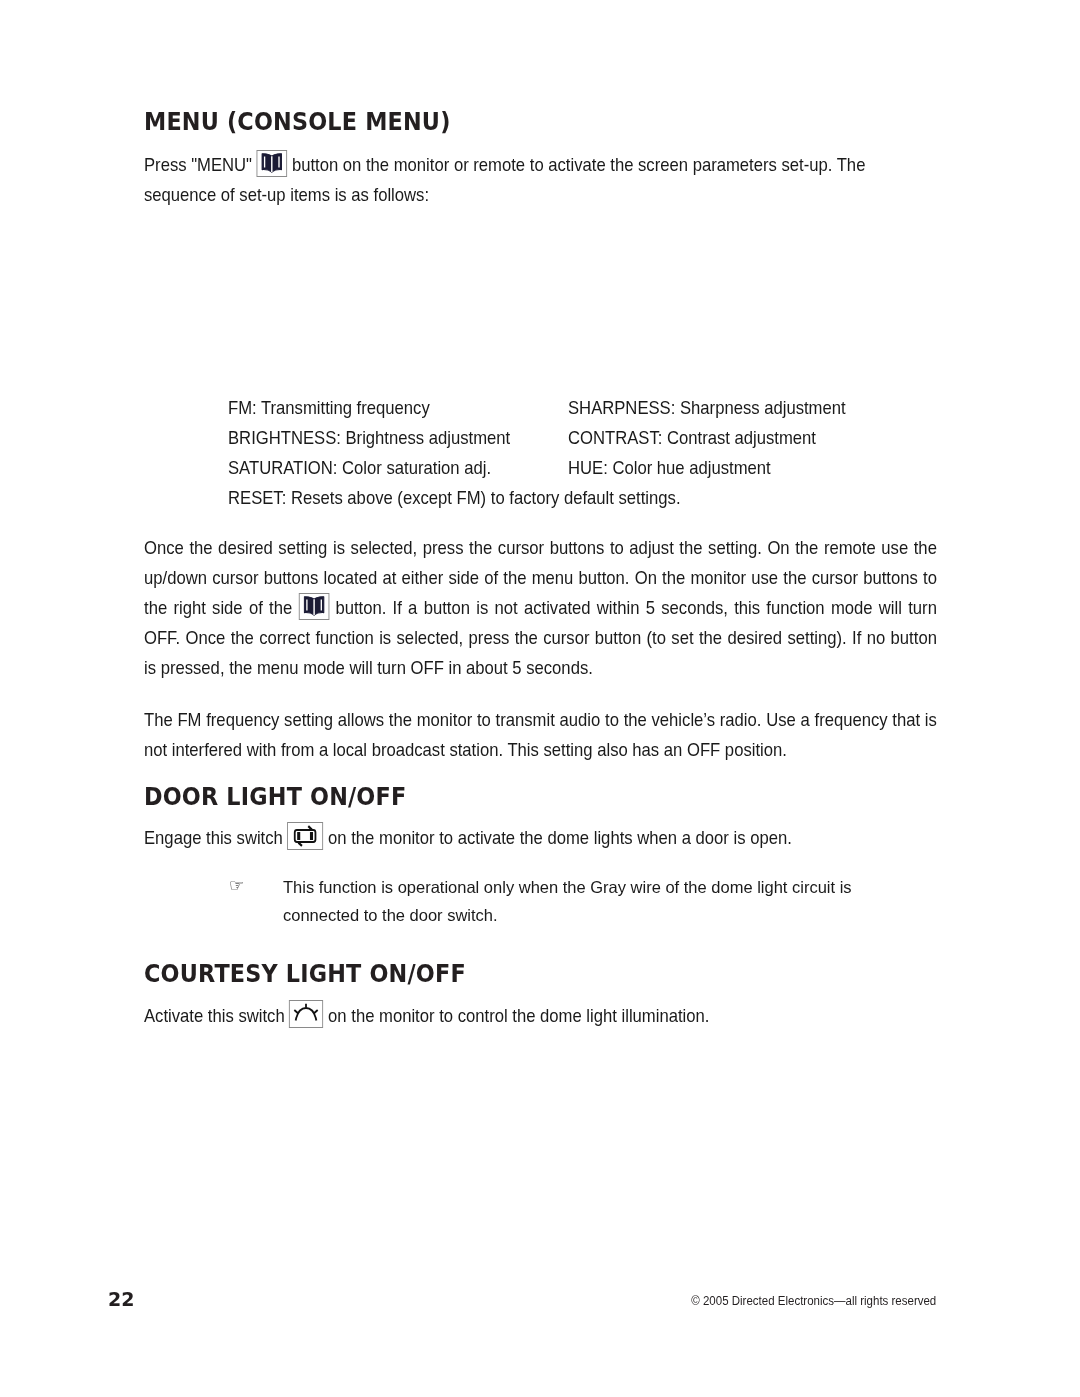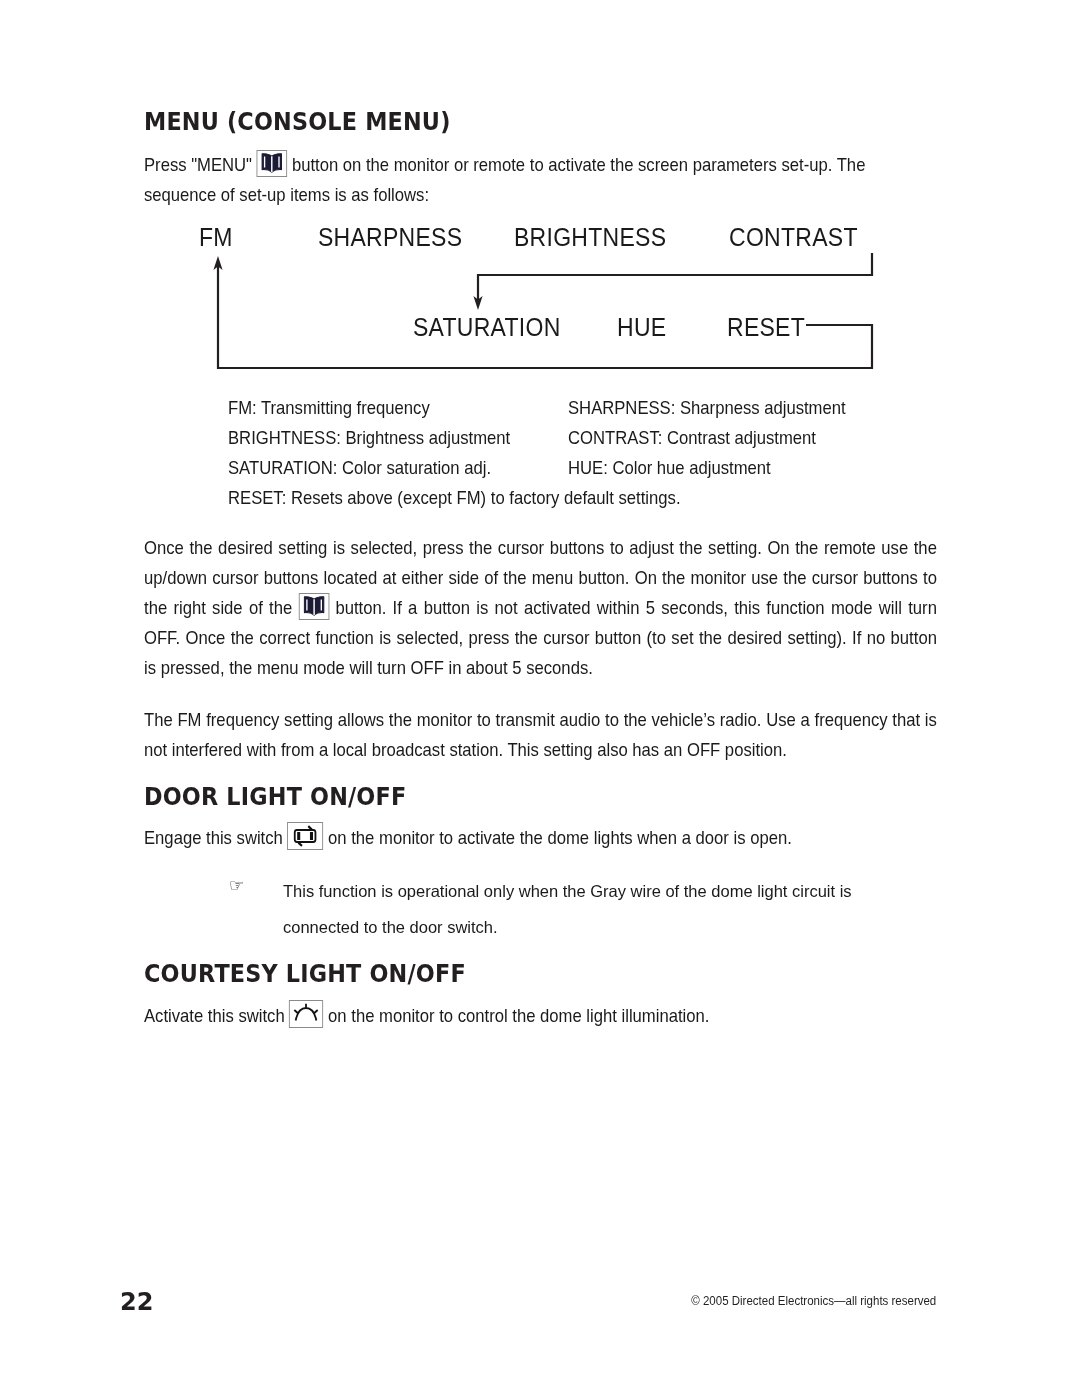--- a/index.html
+++ b/index.html
@@ -152,41 +152,40 @@
     line-height: 20px;
     color: #000;
   }
   #note-text {
     position: absolute;
     left: 54px;
     top: 0;
     width: 630px;
     font-family: "Liberation Sans", sans-serif;
     font-size: 16.5px;
-    line-height: 36px;
+    line-height: 28px;
     color: #1a1a1a;
   }
 
   
   #footer {
     position: absolute;
     left: 0;
     top: 1288px;
     width: 1080px;
     height: 40px;
   }
   #page-number {
     position: absolute;
     left: 108px;
     top: 0;
     font-family: "DejaVu Sans", sans-serif;
     font-weight: bold;
-    font-size: 24px;
+    font-size: 19px;
     color: #231f20;
-    margin-left: 12px;
   }
   #copyright {
     position: absolute;
     right: 144px;
     top: 6px;
     font-family: "Liberation Sans", sans-serif;
     font-size: 12.5px;
     color: #231f20;
     white-space: nowrap;
     transform: scaleX(0.92);
@@ -206,39 +205,20 @@
       <svg width="26" height="21" viewBox="0 0 26 21" aria-hidden="true">
         <path d="M13 3.2 C10.2 1.1 6.4 0.6 2.2 0.8 L2.2 16.6 C6.4 16.4 10.2 16.9 13 19.0 Z" fill="#1b1b35" stroke="#1b1b35" stroke-width="1.1" stroke-linejoin="round"></path>
         <path d="M13 3.2 C15.8 1.1 19.6 0.6 23.8 0.8 L23.8 16.6 C19.6 16.4 15.8 16.9 13 19.0 Z" fill="#1b1b35" stroke="#1b1b35" stroke-width="1.1" stroke-linejoin="round"></path>
         <path d="M13 3.2 L13 19.0" stroke="#ffffff" stroke-width="1.6"></path>
         <path d="M5.0 3.4 L5.0 14.6 M21.0 3.4 L21.0 14.6" stroke="#ffffff" stroke-width="1.5"></path>
       </svg>
     </span>
     <span>button on the monitor or remote to activate the screen parameters set-up. The sequence of set-up items is as follows:</span>
   </div>
 
-  <div id="flow-diagram">
-
-    <svg id="flow-svg" viewBox="0 0 1080 175" aria-hidden="true">
-
-      <path d="M872 38 L872 60 L478 60 L478 86" fill="none" stroke="#231f20" stroke-width="2.2"></path>
-      <path d="M478 95 L473.4 81 L478 84.6 L482.6 81 Z" fill="#231f20"></path>
-
-      <path d="M806 110 L872 110 L872 153 L218 153 L218 50" fill="none" stroke="#231f20" stroke-width="2.2"></path>
-      <path d="M218 41 L213.4 55 L218 51.4 L222.6 55 Z" fill="#231f20"></path>
-    </svg>
-
-    <div class="flow-label" id="flow-fm">FM</div>
-    <div class="flow-label" id="flow-sharpness">SHARPNESS</div>
-    <div class="flow-label" id="flow-brightness">BRIGHTNESS</div>
-    <div class="flow-label" id="flow-contrast">CONTRAST</div>
-    <div class="flow-label" id="flow-saturation">SATURATION</div>
-    <div class="flow-label" id="flow-hue">HUE</div>
-    <div class="flow-label" id="flow-reset">RESET</div>
-  </div>
 
   <div id="definitions">
     <div class="def-line def-col-a def-row-0">FM: Transmitting frequency</div>
     <div class="def-line def-col-b def-row-0">SHARPNESS: Sharpness adjustment</div>
 
     <div class="def-line def-col-a def-row-1">BRIGHTNESS: Brightness adjustment</div>
     <div class="def-line def-col-b def-row-1">CONTRAST: Contrast adjustment</div>
 
     <div class="def-line def-col-a def-row-2">SATURATION: Color saturation adj.</div>
     <div class="def-line def-col-b def-row-2">HUE: Color hue adjustment</div>

